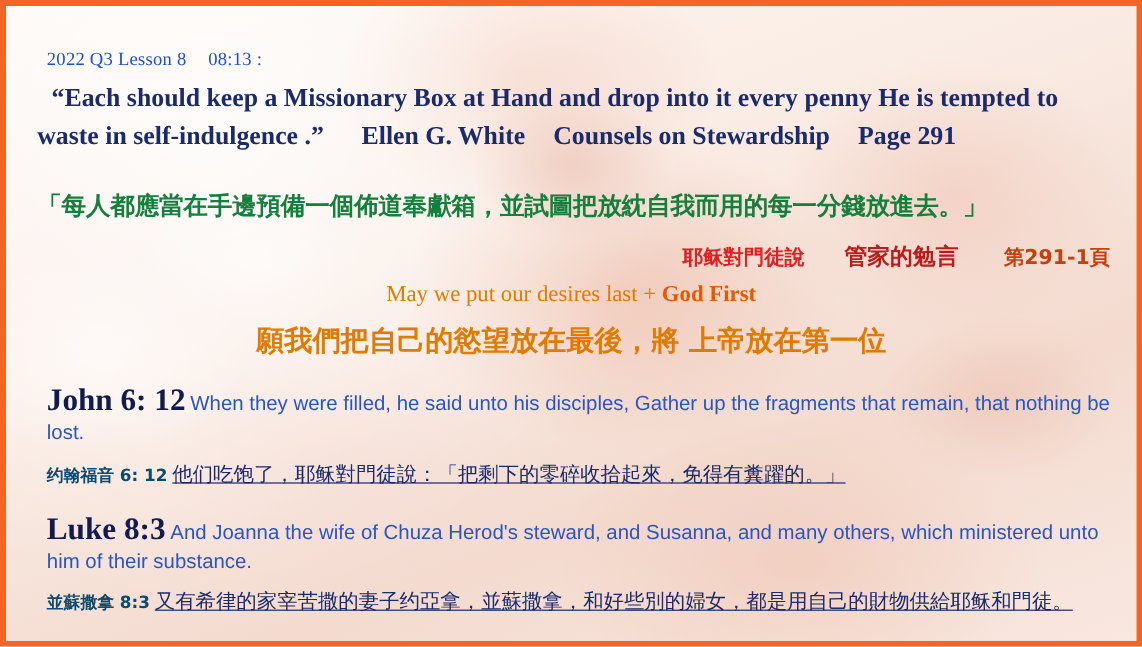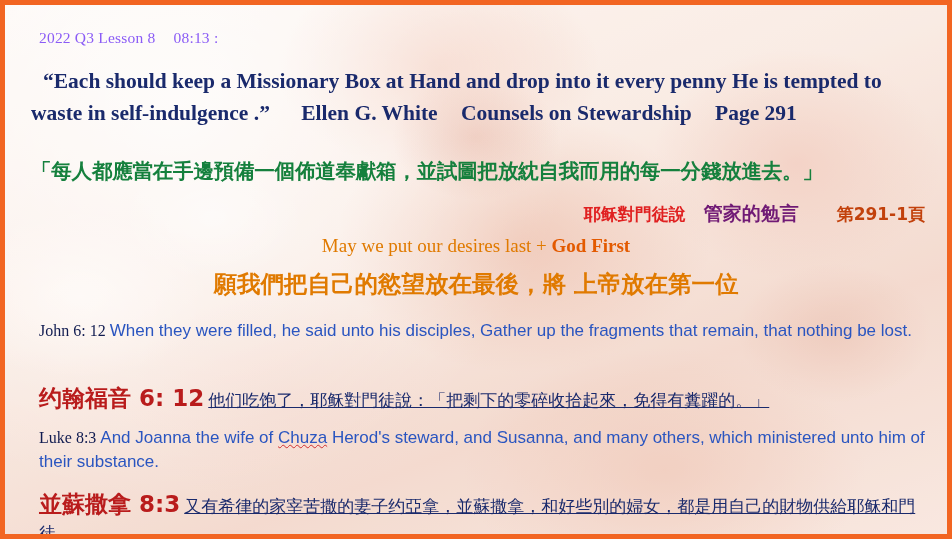--- a/index.html
+++ b/index.html
@@ -53,23 +53,23 @@
   .content {
     position: relative;
     z-index: 3;
     padding: 0;
   }
 
   
   .line-header {
     position: absolute;
     left: 34px;
-    top: 24px;
+    top: 36px;
     font-size: 15.5px;
-    color: #8b5cf6;
+    color: #1d4ed8;
     letter-spacing: 0.2px;
     white-space: nowrap;
   }
   .line-header .lesson { margin-right: 14px; }
 
   .quote-en {
     position: absolute;
     left: 26px;
     top: 60px;
     width: 900px;
@@ -101,23 +101,23 @@
     position: absolute;
     right: 22px;
     top: 196px;
     font-size: 17px;
     color: #E02020;
     font-weight: 700;
     font-family: "DejaVu Sans", "Liberation Sans", sans-serif;
     white-space: nowrap;
   }
   .quote-zh-ref .book {
-    color: #701a75;
+    color: #b91c1c;
     font-size: 19px;
-    margin: 0 26px 0 12px;
+    margin: 0 26px 0 27px;
   }
   .quote-zh-ref .page { margin-left: 6px; color: #c2410c; }
 
   .mid-en {
     position: absolute;
     left: 0; right: 0;
     top: 230px;
     text-align: center;
     font-size: 19px;
     color: #E07A00;
@@ -141,45 +141,44 @@
     left: 34px;
     width: 890px;
     color: #1A2A6C;
   }
   .v1 { top: 314px; }
   .v2 { top: 378px; }
   .v3 { top: 421px; }
   .v4 { top: 484px; }
 
   .vref-en {
-    font-weight: 400;
-    font-size: 16px;
+    font-weight: 700;
+    font-size: 26px;
     color: #101B50;
   }
   .vtext-en {
     font-size: 17px;
     line-height: 24px;
     color: #2A55C0;
     font-family: "Liberation Sans", sans-serif;
   }
   .vref-zh {
     font-weight: 700;
-    font-size: 23px;
-    color: #b91c1c;
+    font-size: 14px;
+    color: #0c4a6e;
     font-family: "DejaVu Sans", "Liberation Sans", sans-serif;
   }
   .vtext-zh {
     font-size: 17px;
     line-height: 26px;
     color: #1A2A6C;
     font-family: "DejaVu Sans", "Liberation Sans", sans-serif;
     text-decoration: underline;
   }
   .spell {
-    text-decoration: underline;
     text-decoration-style: wavy;
     text-decoration-color: #D03030;
     text-decoration-thickness: 1px;
   }
 </style>
 </head>
 <body>
 
 <div id="slide">
   <div class="bg"></div>

